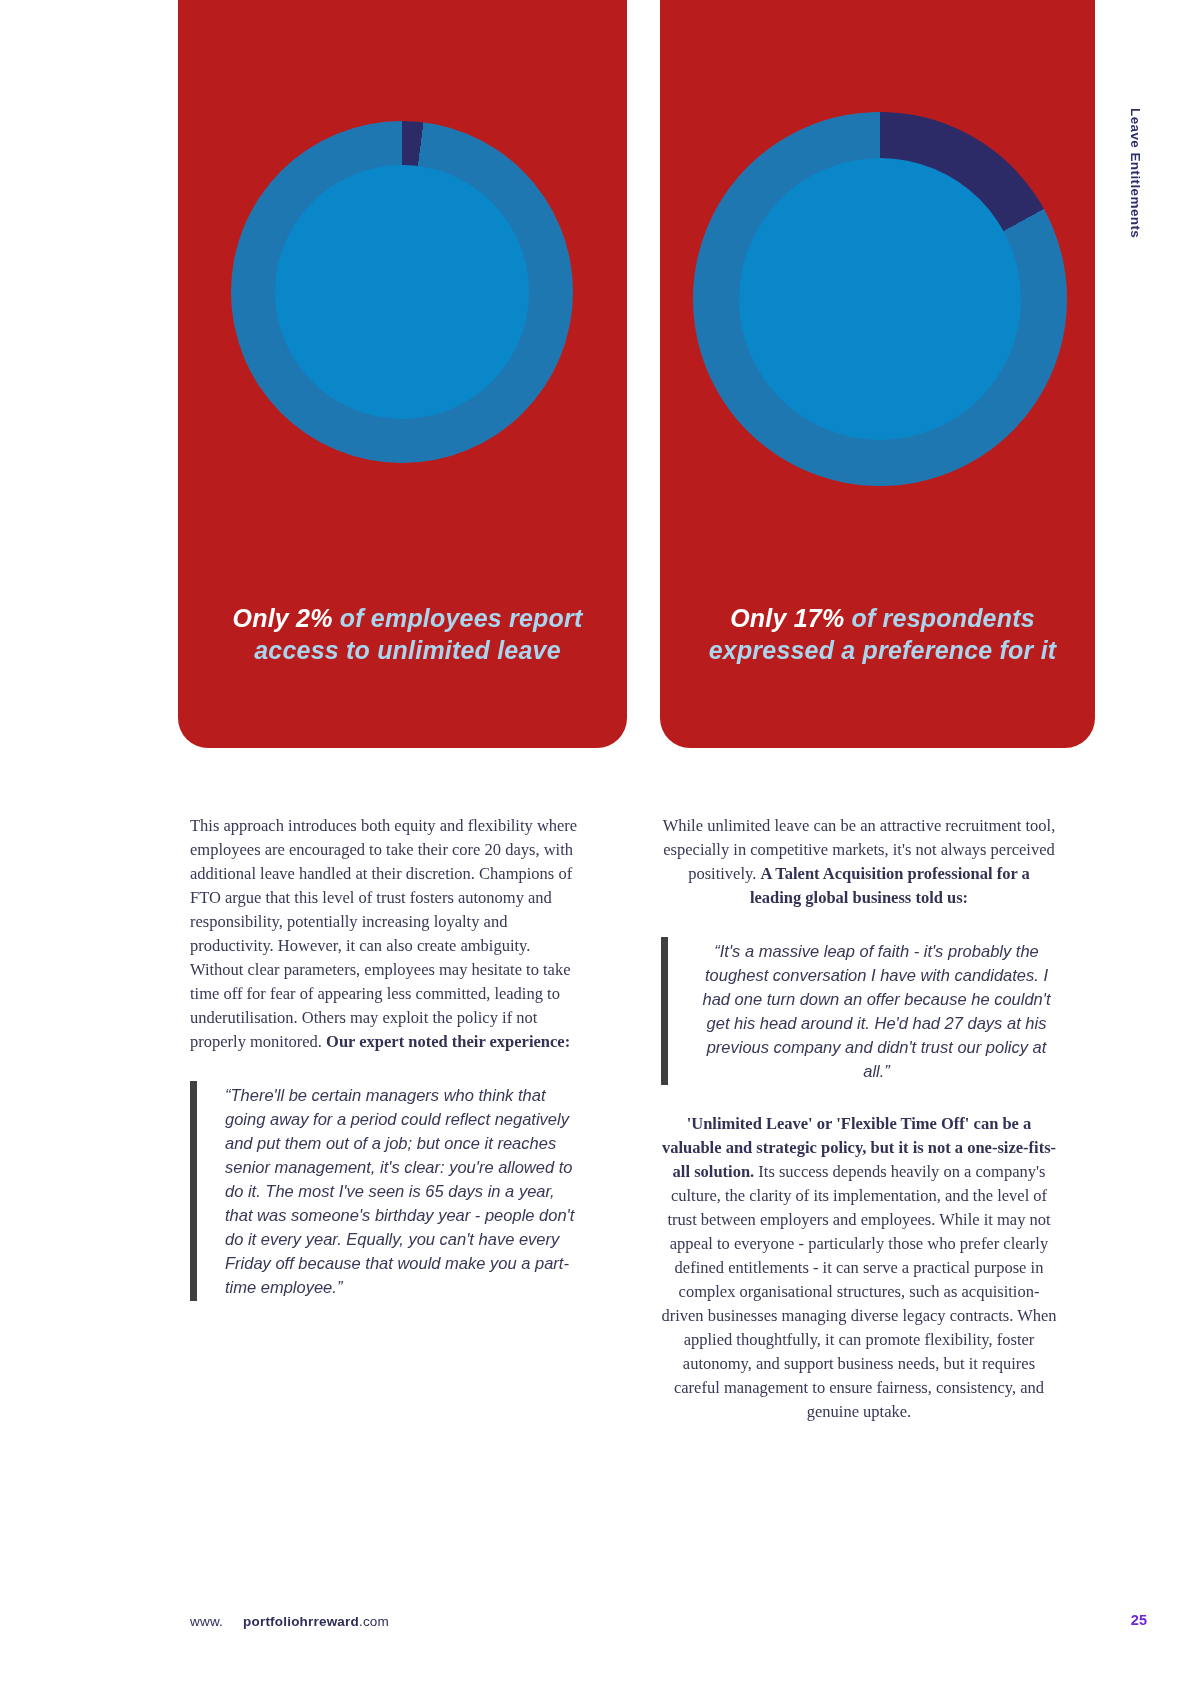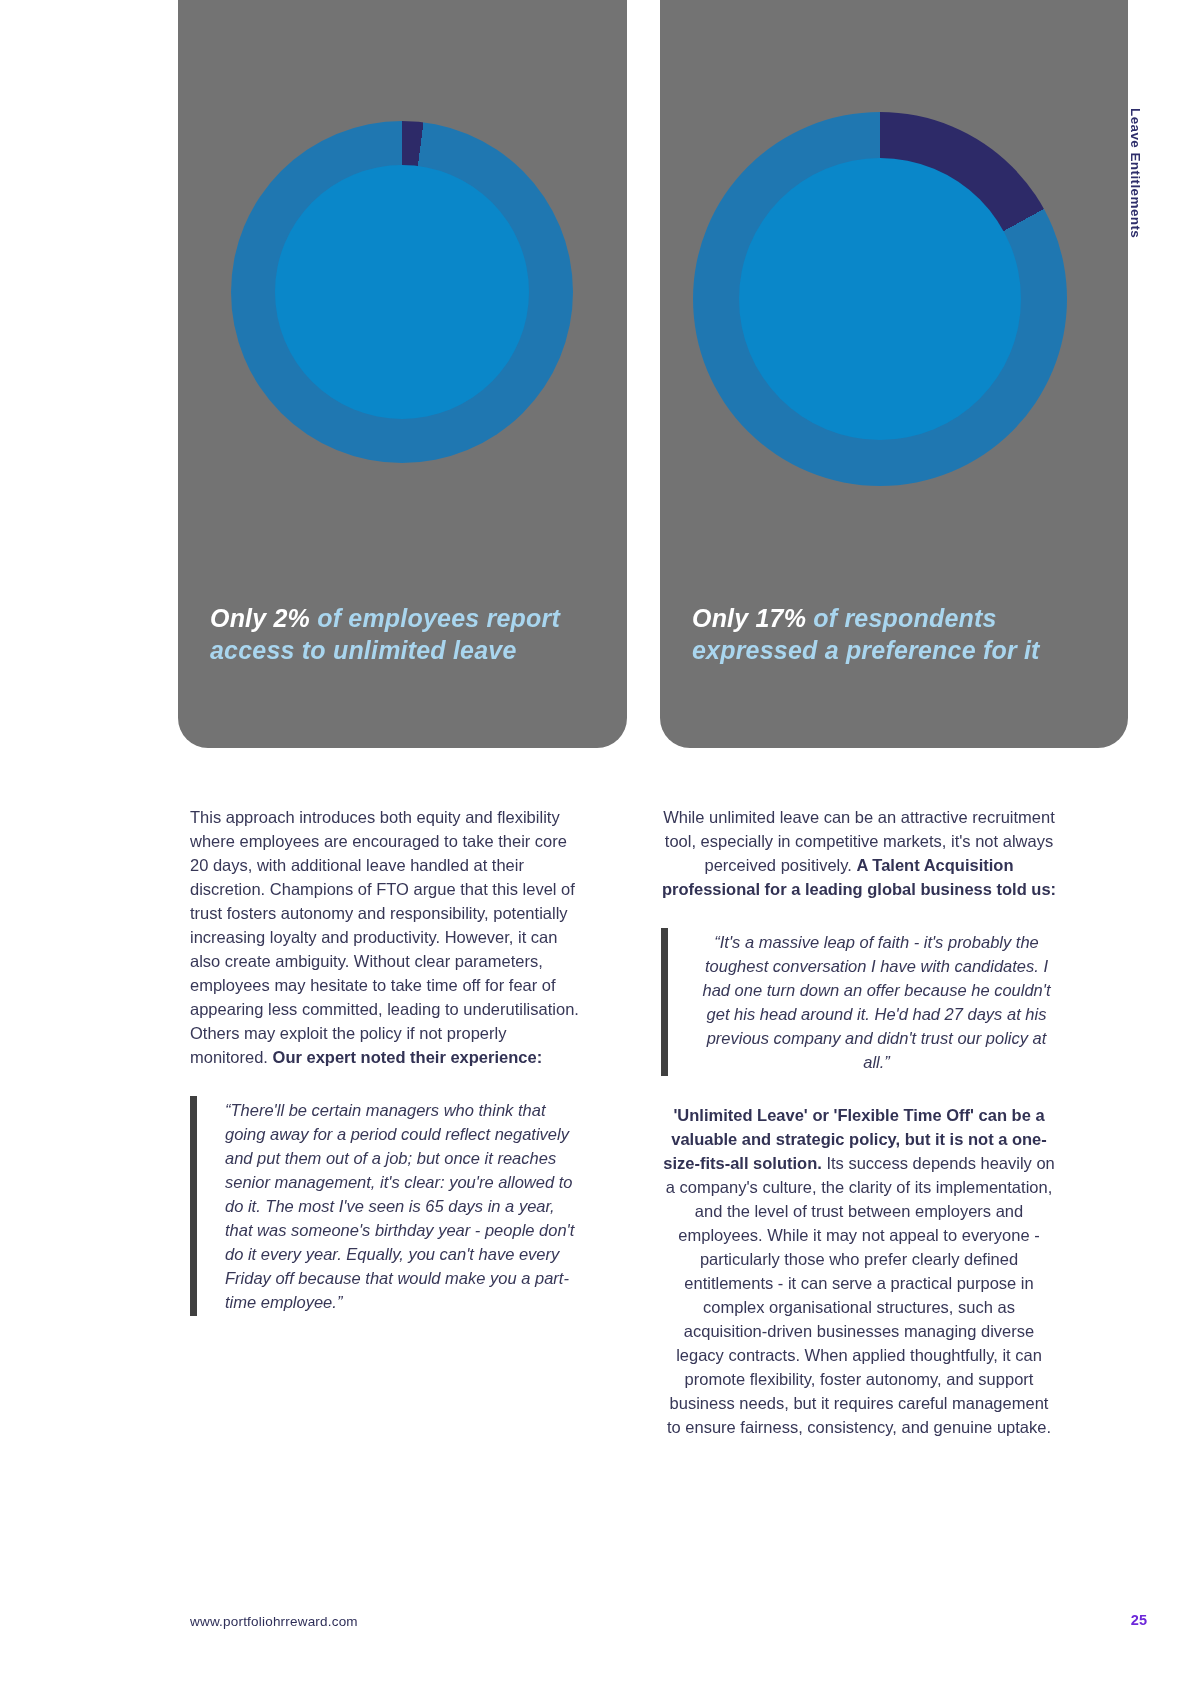--- a/index.html
+++ b/index.html
@@ -7,26 +7,27 @@
     position:relative;
     width:1191px;height:1684px;
     background:#ffffff;
     overflow:hidden;
     font-family:"Liberation Sans","DejaVu Sans",sans-serif;
     color:#373757;
   }
   
   .card{
     position:absolute;top:0;
-    background:#737373;
+    background:#b91c1c;
     border-radius:0 0 30px 30px;
     height:748px;
+    text-align:center;
   }
   .card-l{left:178px;width:449px;}
-  .card-r{left:660px;width:468px;}
+  .card-r{left:660px;width:435px;}
   .donut{
     position:absolute;border-radius:50%;
     background:conic-gradient(#2d2a68 0 var(--p,0%), #1f77b1 var(--p,0%) 100%);
   }
   .donut-a{width:342px;height:342px;top:121px;left:53px;}
   .donut-b{width:374px;height:374px;top:112px;left:33px;}
   .donut-hole{position:absolute;border-radius:50%;background:#0a87c9;}
   .donut-a .donut-hole{inset:44px;}
   .donut-b .donut-hole{inset:46px;}
   .headline{
@@ -39,36 +40,36 @@
   .side-label{
     position:absolute;top:108px;left:1128px;
     writing-mode:vertical-rl;
     font-size:13.5px;font-weight:600;letter-spacing:.4px;
     color:#2e2e6b;
   }
   
   .col{position:absolute;top:800px;font-size:16.5px;line-height:24px;}
   .col-left{left:190px;width:395px;}
   .col-right{left:661px;width:396px;text-align:center;}
-  .col p{margin:5px 0 0 0;}
+  .col p{margin:14px 0 0 0;font-family:Liberation Serif, serif;}
   .col p.after-quote{margin-top:0;}
   .col strong{font-weight:700;color:#32325า4;}
   .col strong{color:#323254;}
   .quote{
     margin:27px 0;
     padding:2px 0 2px 28px;
     border-left:7px solid #404040;
     font-style:italic;
   }
   
   .footer-url{
     position:absolute;left:190px;top:1614px;
     font-size:13.5px;color:#2e2e58;letter-spacing:.2px;
   }
-  .footer-url b{font-weight:400;}
+  .footer-url b{font-weight:700;margin-left:20px;}
   .page-num{
     position:absolute;top:1612px;right:44px;
     font-size:14.5px;font-weight:700;color:#6d28d9;
   }
 </style>
 </head>
 <body>
 
 <div class="page">
 

